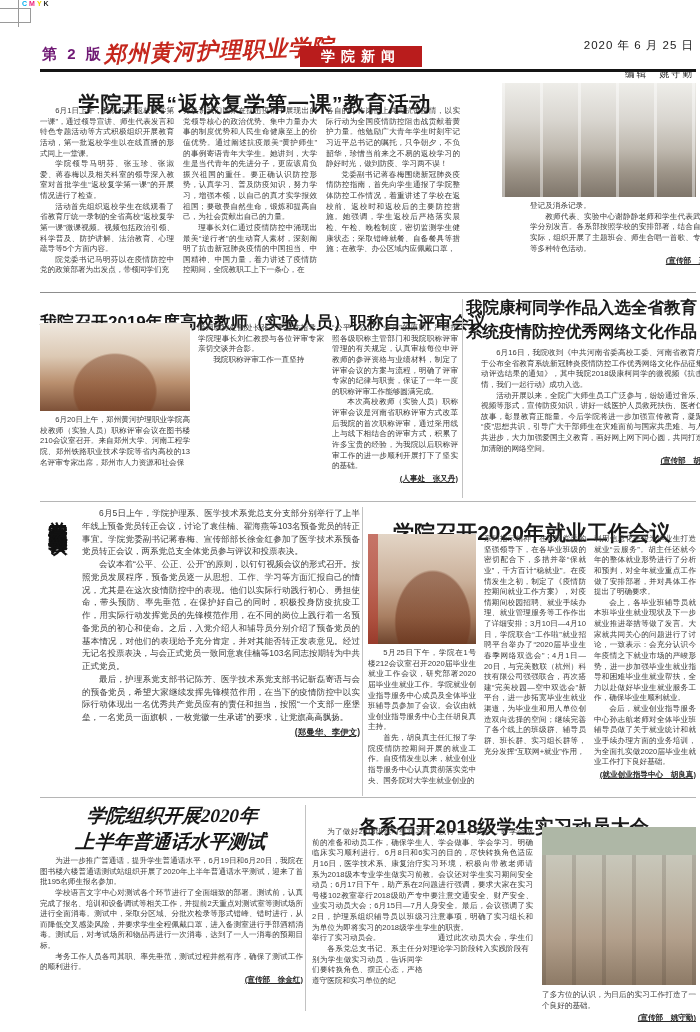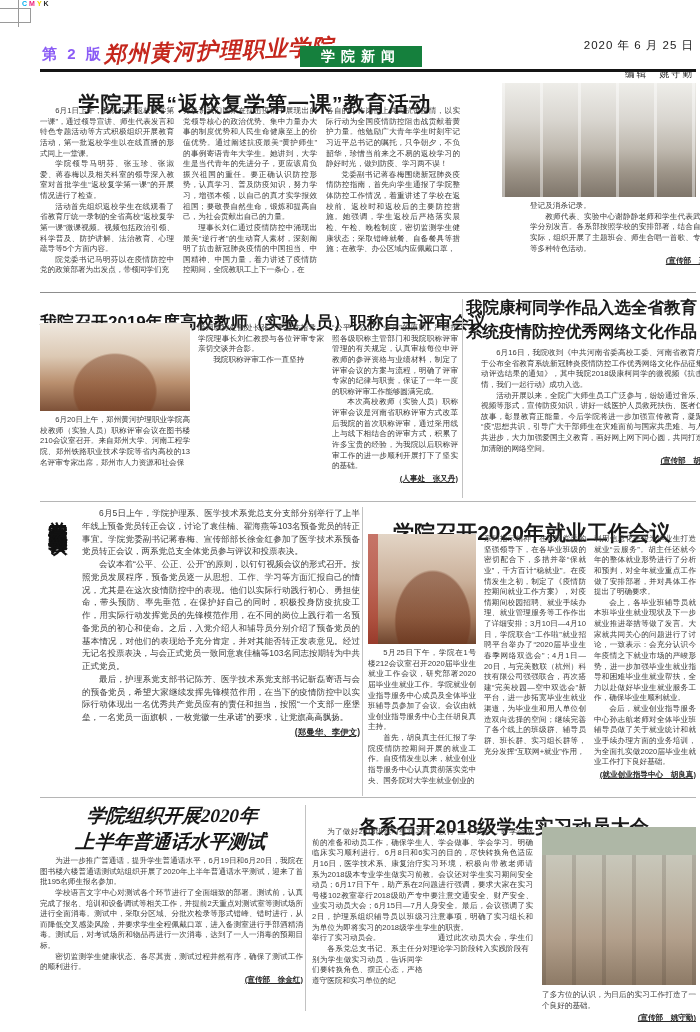--- a/index.html
+++ b/index.html
@@ -5,24 +5,24 @@
 <style>
   html,body{margin:0;padding:0;background:#ffffff;}
   .page{position:relative;width:700px;height:1032px;background:#fff;overflow:hidden;
         font-family:"Liberation Sans",sans-serif;color:#3b3b3b;}
   
   .crop-box{position:absolute;left:0;top:8px;width:30px;height:13px;border:1px solid #9a9a9a;border-left:none;background:#fff;}
   .crop-vline{position:absolute;left:18px;top:0;width:1px;height:27px;background:#9a9a9a;}
   .cmyk{position:absolute;left:22px;top:0;font-size:7px;font-weight:bold;letter-spacing:2px;font-family:"Liberation Sans",sans-serif;}
   .cmyk .c{color:#00aeef}.cmyk .m{color:#ec1e79}.cmyk .y{color:#f2d500}.cmyk .k{color:#2b2b2b}
   
-  .pagelabel{position:absolute;left:42px;top:45px;font-size:15px;letter-spacing:3px;color:#8b5cf6;font-weight:600;}
+  .pagelabel{position:absolute;left:42px;top:45px;font-size:15px;letter-spacing:3px;color:#701a75;font-weight:600;}
   .masthead{position:absolute;left:104px;top:36px;font-size:22px;color:#c5271d;font-weight:bold;font-style:italic;
             font-family:"Liberation Serif",serif;transform:rotate(-2deg);letter-spacing:1px;white-space:nowrap;}
-  .banner{position:absolute;left:300px;top:46px;width:122px;height:21px;background:#15803d;color:#fff;
+  .banner{position:absolute;left:300px;top:46px;width:122px;height:21px;background:#b91c1c;color:#fff;
           text-align:center;line-height:21px;font-size:14px;font-weight:bold;letter-spacing:6px;}
   .dateblock{position:absolute;right:6px;top:38px;text-align:right;color:#222;}
   .date1{font-size:11.5px;letter-spacing:1px;}
   .date2{font-size:9.5px;margin-top:15px;letter-spacing:2px;}
   .header-rule{position:absolute;left:40px;top:69px;width:656px;height:2.5px;background:#151515;}
   
   .h{position:absolute;color:#191919;font-weight:900;text-align:center;white-space:nowrap;}
   p{margin:0;text-indent:2em;text-align:justify;font-size:7.6px;line-height:1.4;}
   p.cont{text-indent:0;}
   .byline{margin-top:2px;text-align:right;text-indent:0;font-weight:bold;color:#2a2a2a;text-decoration:underline;}
@@ -187,21 +187,21 @@
 
   <div class="hrule" style="left:40px;top:797px;width:656px;"></div>
 
   <div class="h-a6">
     <div>学院组织开展2020年</div>
     <div>上半年普通话水平测试</div>
   </div>
   <div class="a6body">
     <p>为进一步推广普通话，提升学生普通话水平，6月19日和6月20日，我院在图书楼六楼普通话测试站组织开展了2020年上半年普通话水平测试，迎来了首批195名师生报名参加。</p>
     <p>学校语言文字中心对测试各个环节进行了全面细致的部署。测试前，认真完成了报名、培训和设备调试等相关工作，并提前2天重点对测试室等测试场所进行全面消毒。测试中，采取分区域、分批次检录等形式错峰、错时进行，从而降低交叉感染风险，并要求学生全程佩戴口罩，进入备测室进行手部酒精消毒。测试后，对考试场所和物品再进行一次消毒，达到了一人一消毒的预期目标。</p>
-    <p>密切监测学生健康状态、各尽其责，测试过程井然有序，确保了测试工作的顺利进行。</p>
+    <p>考务工作人员各司其职、率先垂范，测试过程井然有序，确保了测试工作的顺利进行。</p>
     <p class="byline">(宣传部　徐金红)</p>
   </div>
 
   <div class="vrule" style="left:305px;top:805px;height:206px;"></div>
 
   <h2 class="h h-a7">各系召开2018级学生实习动员大会</h2>
   <div class="a7main">
     <div class="a7text">
       <div class="col">
         <p>为了做好2018级实习生实习前的准备和动员工作，确保学生临床实习顺利进行。6月8日和6月16日，医学技术系、康复治疗系为2018级本专业学生做实习前动员；6月17日下午，助产系在2号楼102教室举行2018级助产专业实习动员大会；6月15日—7月2日，护理系组织辅导员以班级为单位为即将实习的2018级学生举行了实习动员会。</p>

